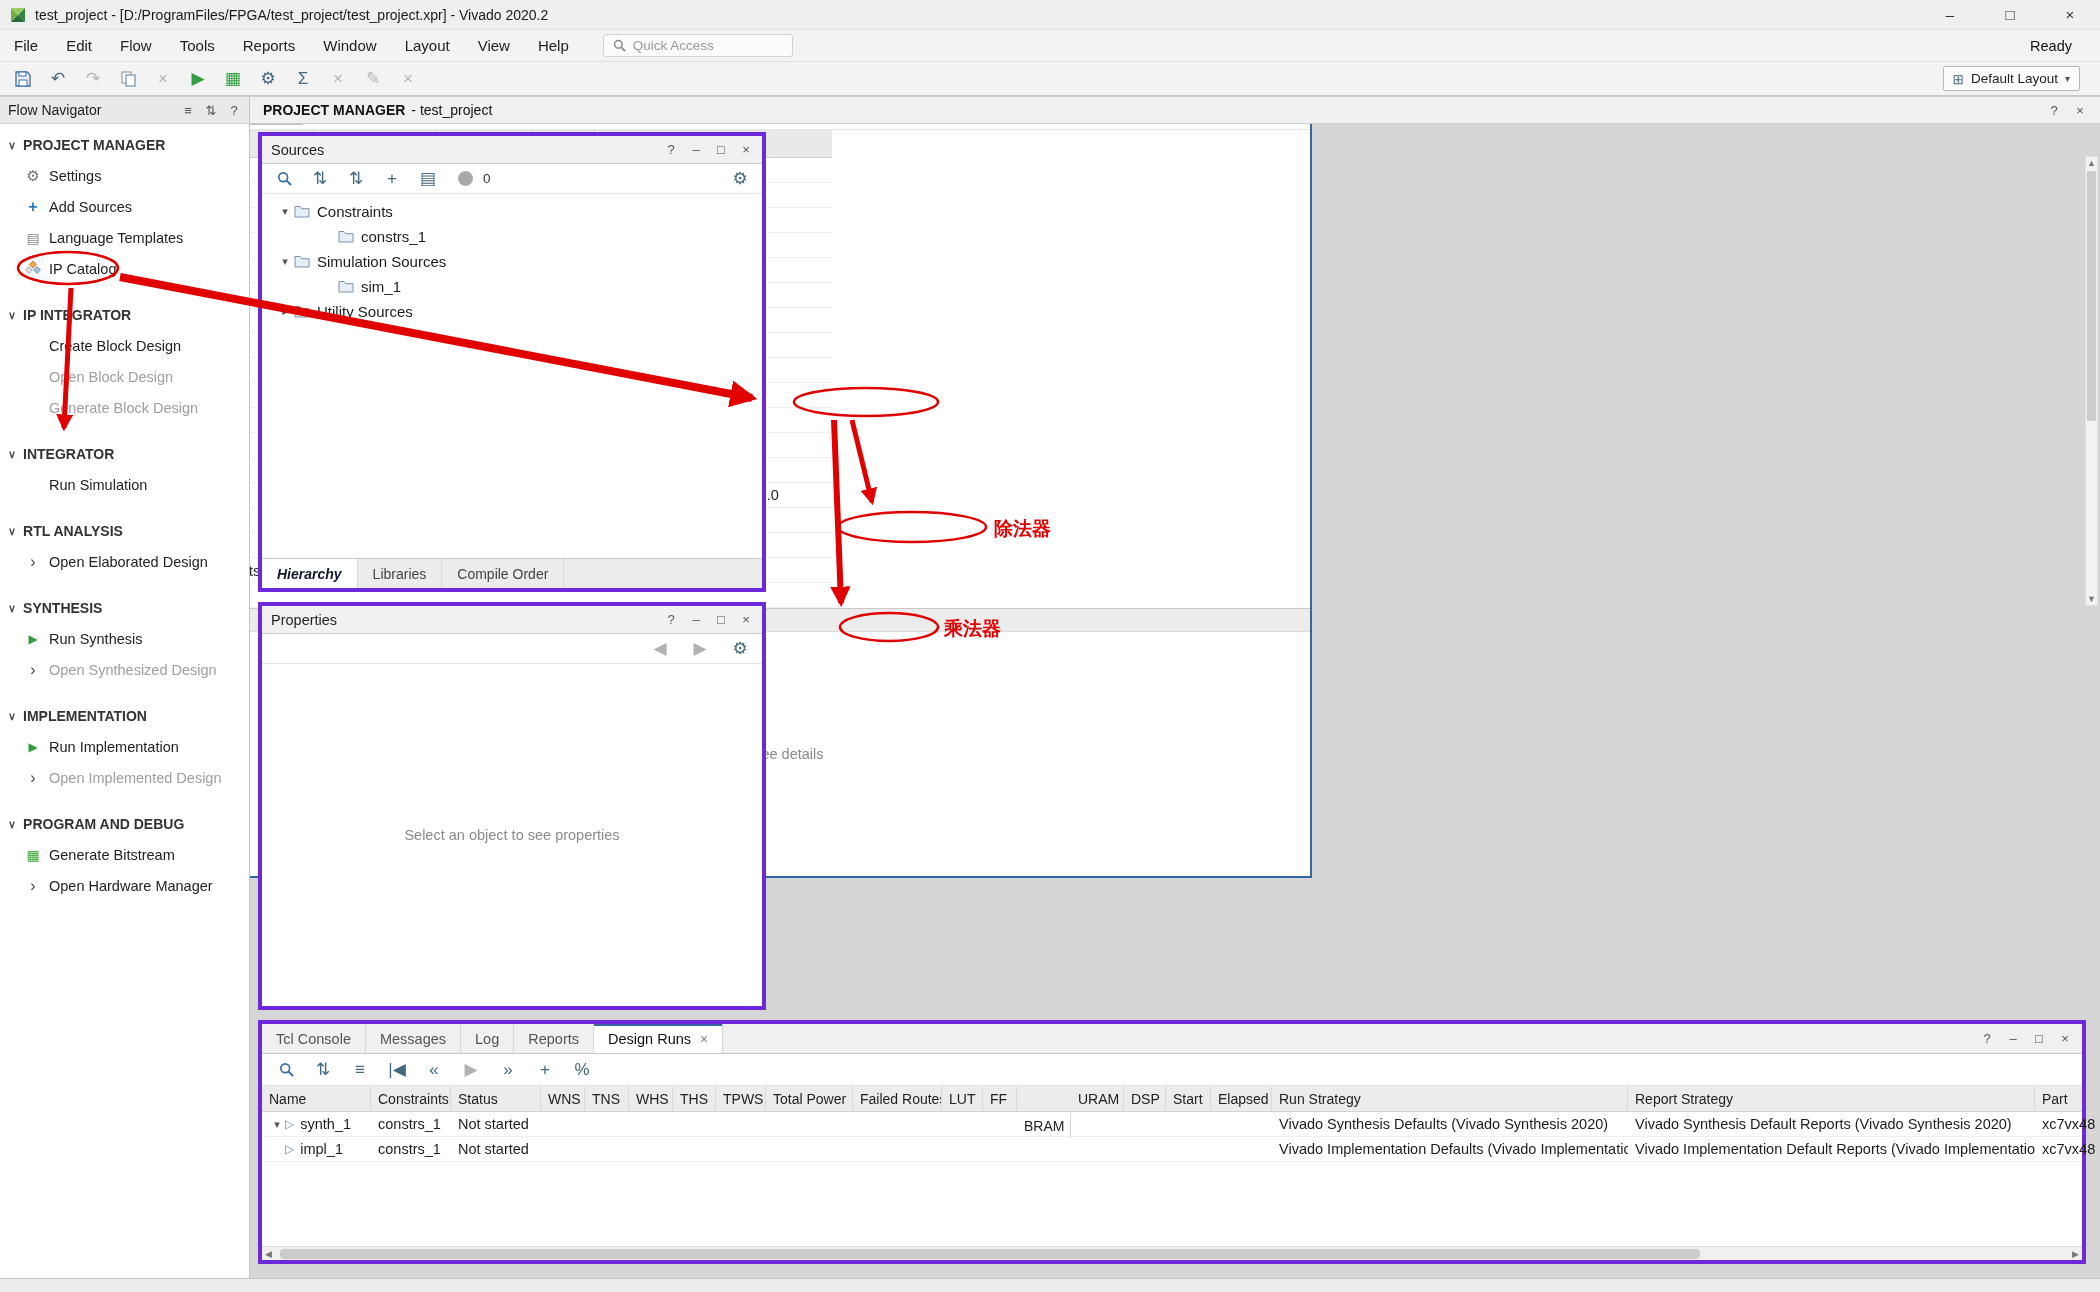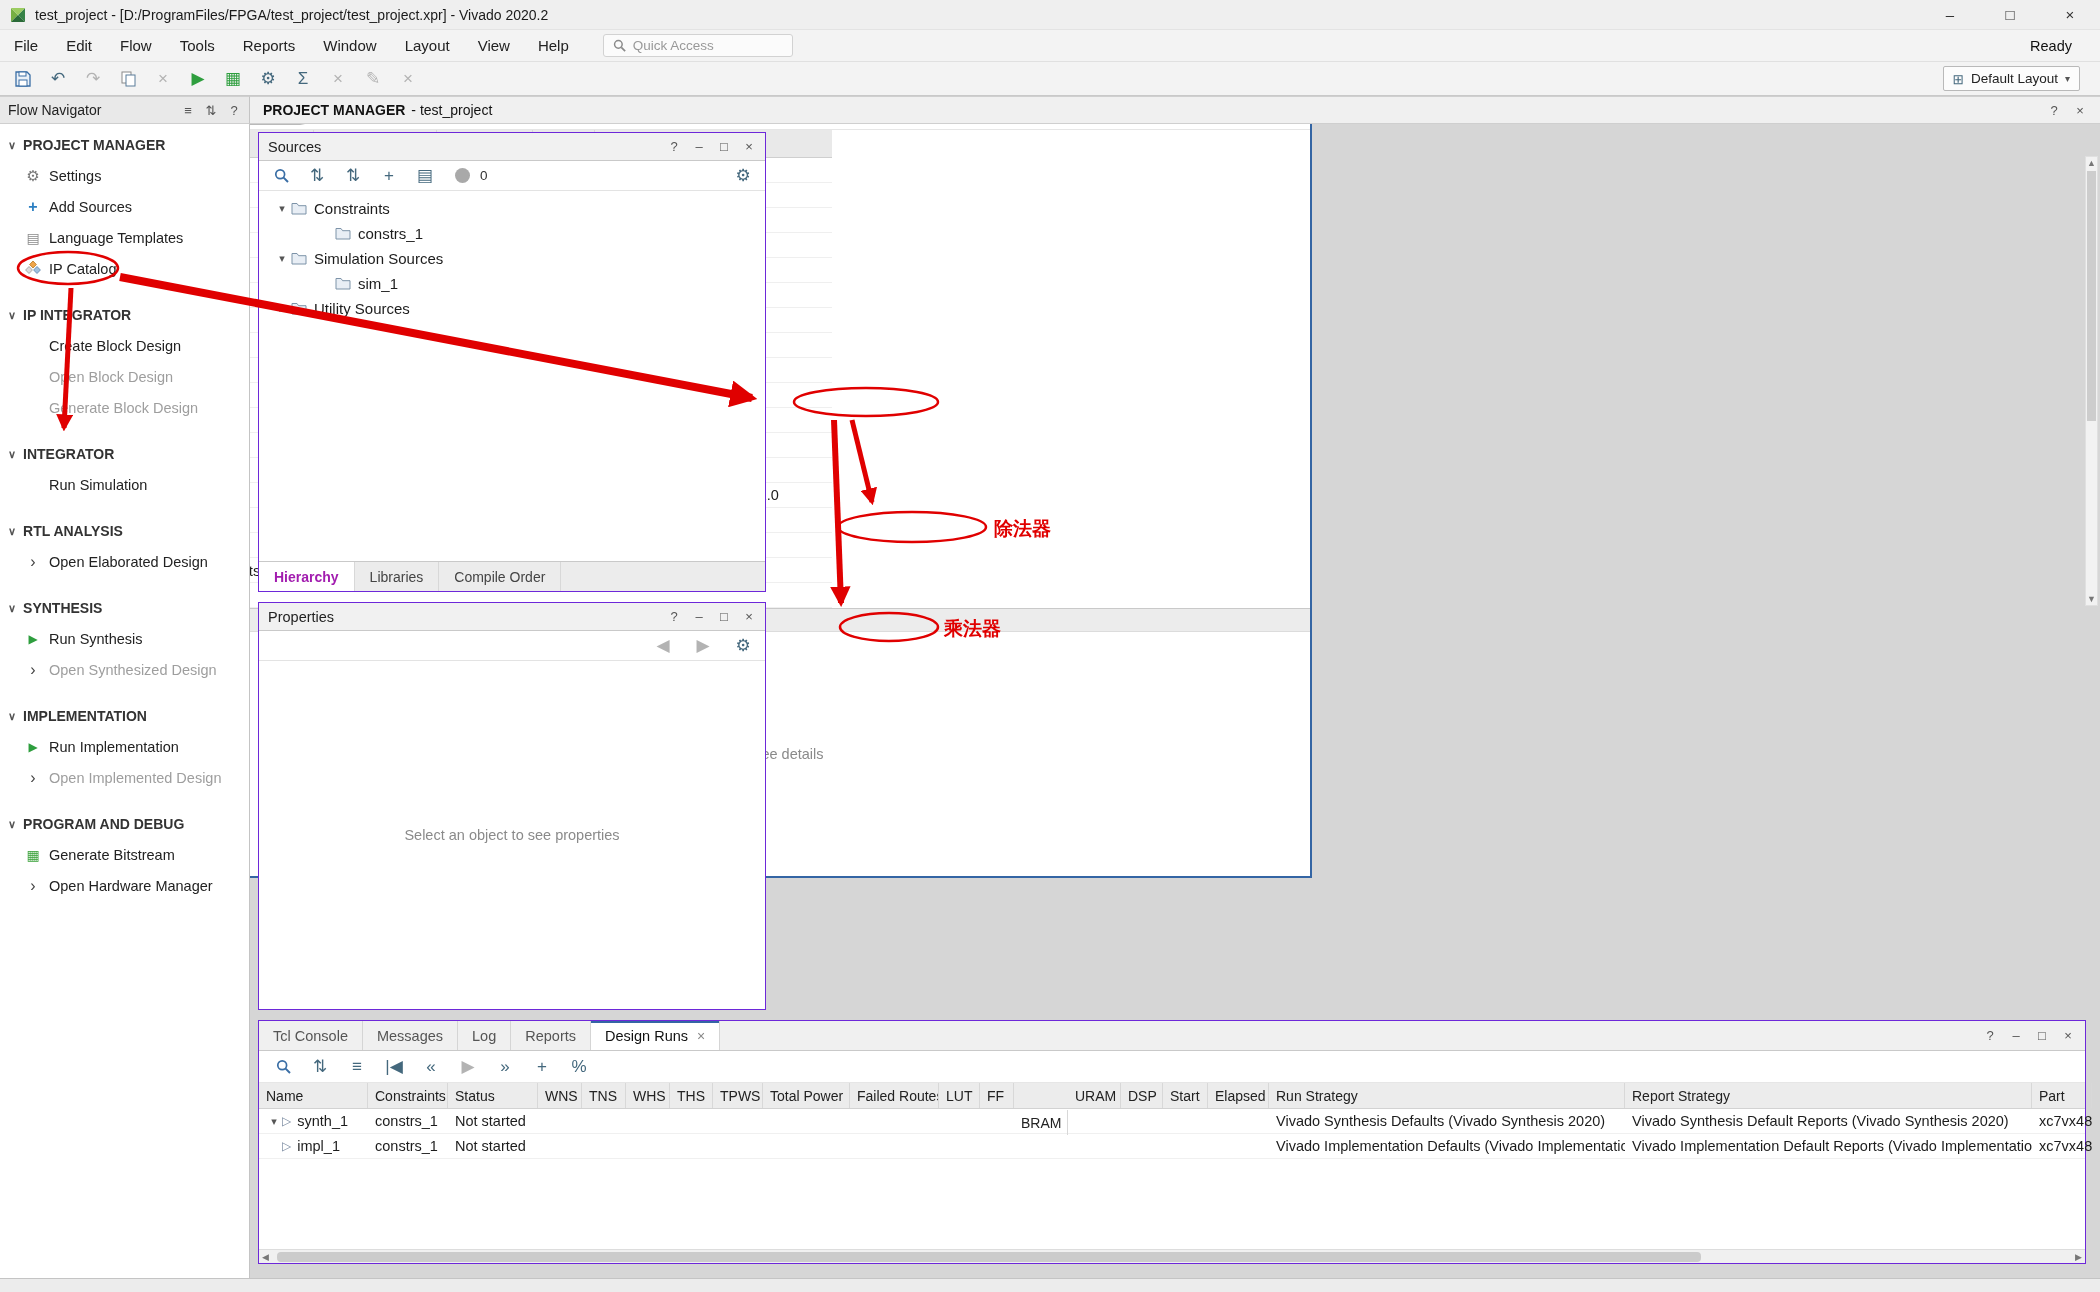--- a/index.html
+++ b/index.html
@@ -42,38 +42,38 @@
   .fn-icon[data-name="play-icon"]{color:#2e9e3e;font-size:12px;}
   .fn-icon[data-name="bitstream-icon"]{color:#3aa13a;}
   .fn-icon[data-name="chevron-right-icon"]{color:#444;font-size:16px;}
 
   
   #pm-header{position:absolute;left:250px;top:96px;width:1850px;height:28px;background:#f0f0f0;border-top:1px solid #cfcfcf;border-bottom:1px solid #cfcfcf;display:flex;align-items:center;padding:0 13px;font-size:14px;color:#111;gap:6px;}
   #pm-header .bold{font-weight:bold;}
   #pm-header-btns{margin-left:auto;display:flex;gap:12px;}
 
   
-  .panel{position:absolute;background:#fff;border:1px solid #6d28d9;}
+  .panel{position:absolute;background:#fff;border:4px solid #6d28d9;}
   .panel-header{height:28px;background:#f1f1f1;border-bottom:1px solid #c9c9c9;display:flex;align-items:center;padding:0 9px;font-size:14.5px;color:#222;}
   .panel-btns{margin-left:auto;display:flex;gap:11px;color:#555;font-size:13px;}
   .sub-toolbar{height:30px;display:flex;align-items:center;gap:5px;padding:0 7px;border-bottom:1px solid #e3e3e3;}
   .placeholder-text{color:#8a8a8a;font-size:14.5px;}
 
   
   #sources-panel{left:258px;top:132px;width:508px;height:460px;}
   .badge-dot{width:15px;height:15px;border-radius:50%;background:#a9a9a9;display:inline-block;margin-left:10px;}
   .badge-num{font-size:13.5px;color:#333;margin-left:5px;}
   .src-row{height:25px;display:flex;align-items:center;font-size:15px;color:#1c1c1c;}
   .src-row .tree-chev{width:18px;text-align:center;font-size:11px;color:#555;}
   .src-row.lvl1{padding-left:14px;}
   .src-row.lvl2{padding-left:58px;}
   .tree-folder{display:flex;align-items:center;margin-right:7px;}
   .src-tabs{position:absolute;bottom:0;left:0;right:0;height:30px;background:#ececec;border-top:1px solid #c9c9c9;display:flex;}
   .src-tab{padding:0 15px;display:flex;align-items:center;font-size:14px;color:#444;border-right:1px solid #d8d8d8;}
-  .src-tab.active{background:#fff;color:#a21caf;font-weight:bold;}
+  .src-tab.active{background:#fff;color:#0f172a;font-weight:bold;font-style:italic;}
 
   
   #properties-panel{left:258px;top:602px;width:508px;height:408px;}
   #properties-body{position:absolute;top:58px;bottom:0;left:0;right:0;display:flex;align-items:center;justify-content:center;}
   #prop-toolbar-icons{margin-left:auto;display:flex;gap:10px;}
 
   
   #ipc-panel{left:774px;top:132px;width:1312px;height:878px;background:#fff;border:2px solid #3465a4;}
   .ipc-tabs{height:30px;background:#f0f0f0;border-bottom:1px solid #c9c9c9;display:flex;align-items:stretch;}
   .ipc-tab{display:flex;align-items:center;gap:9px;padding:0 13px;font-size:14.5px;color:#555;border-right:1px solid #d5d5d5;}

